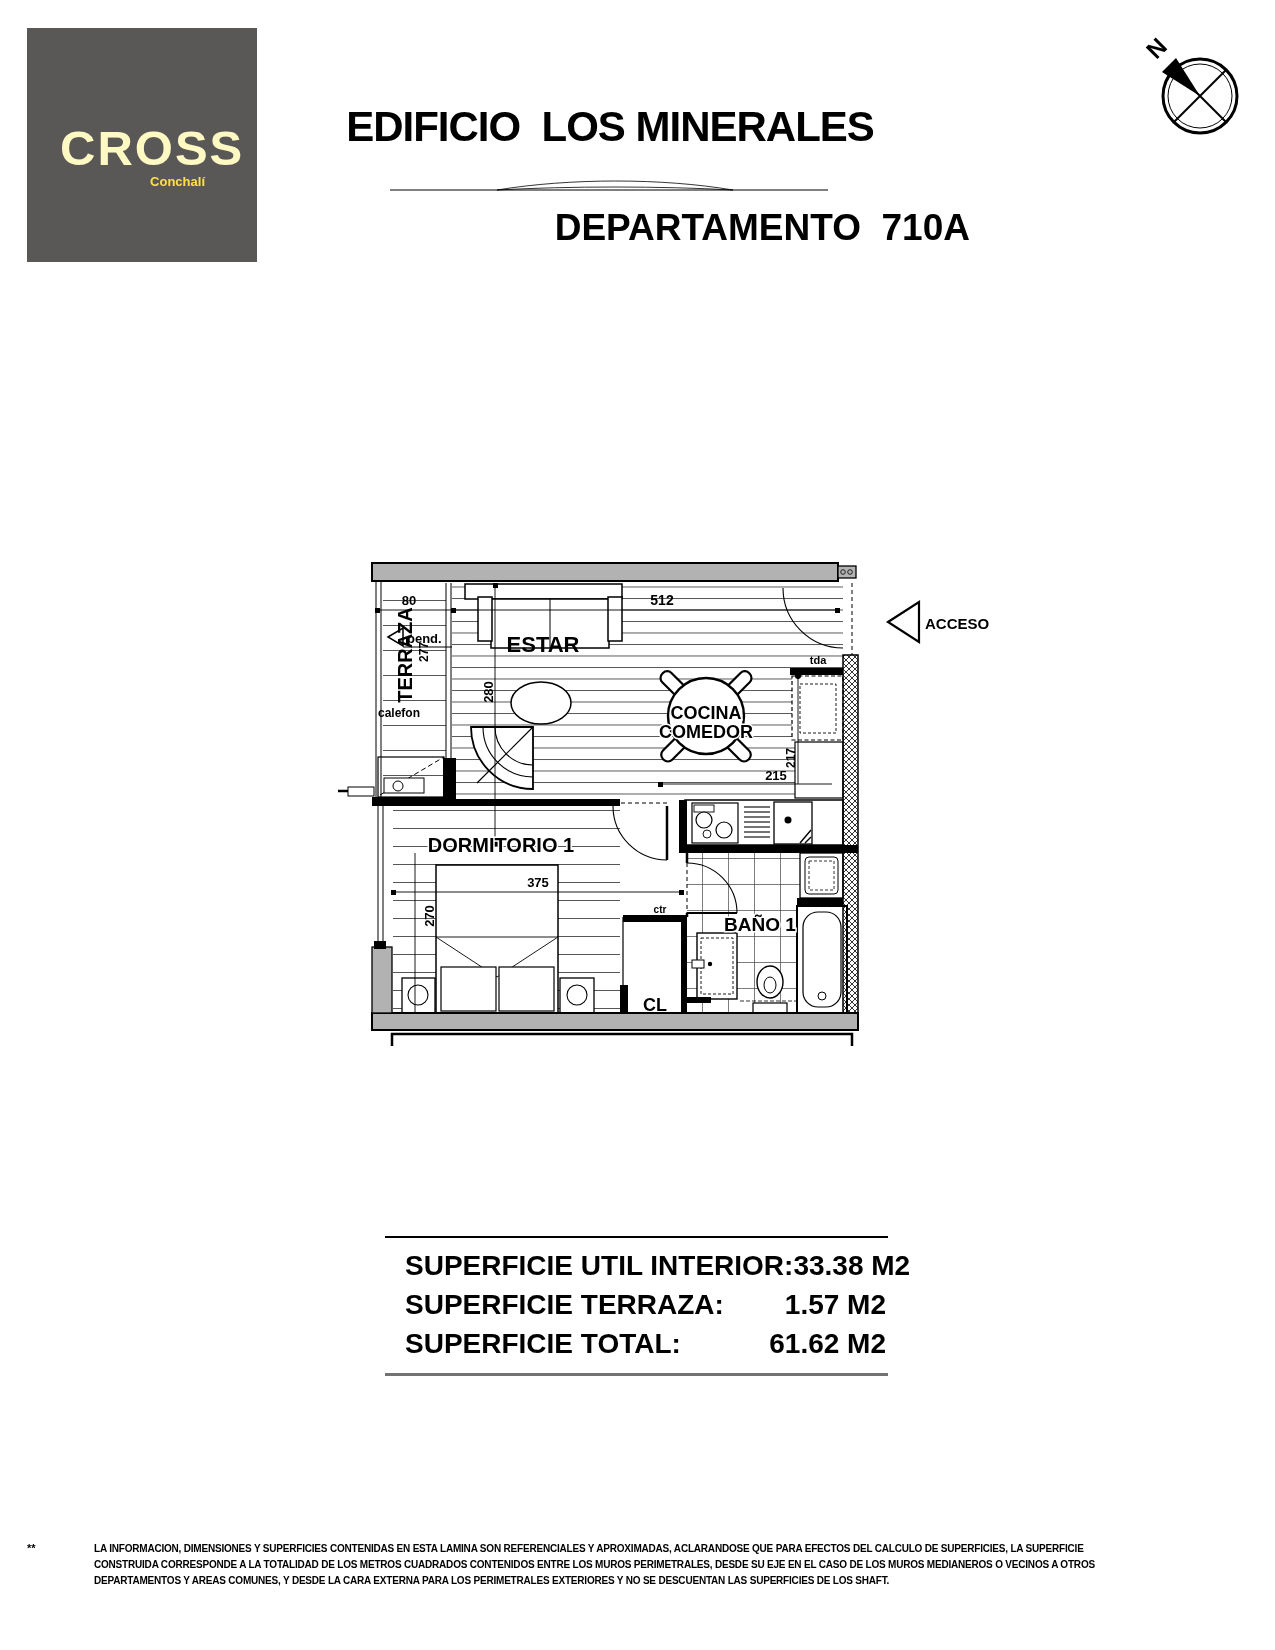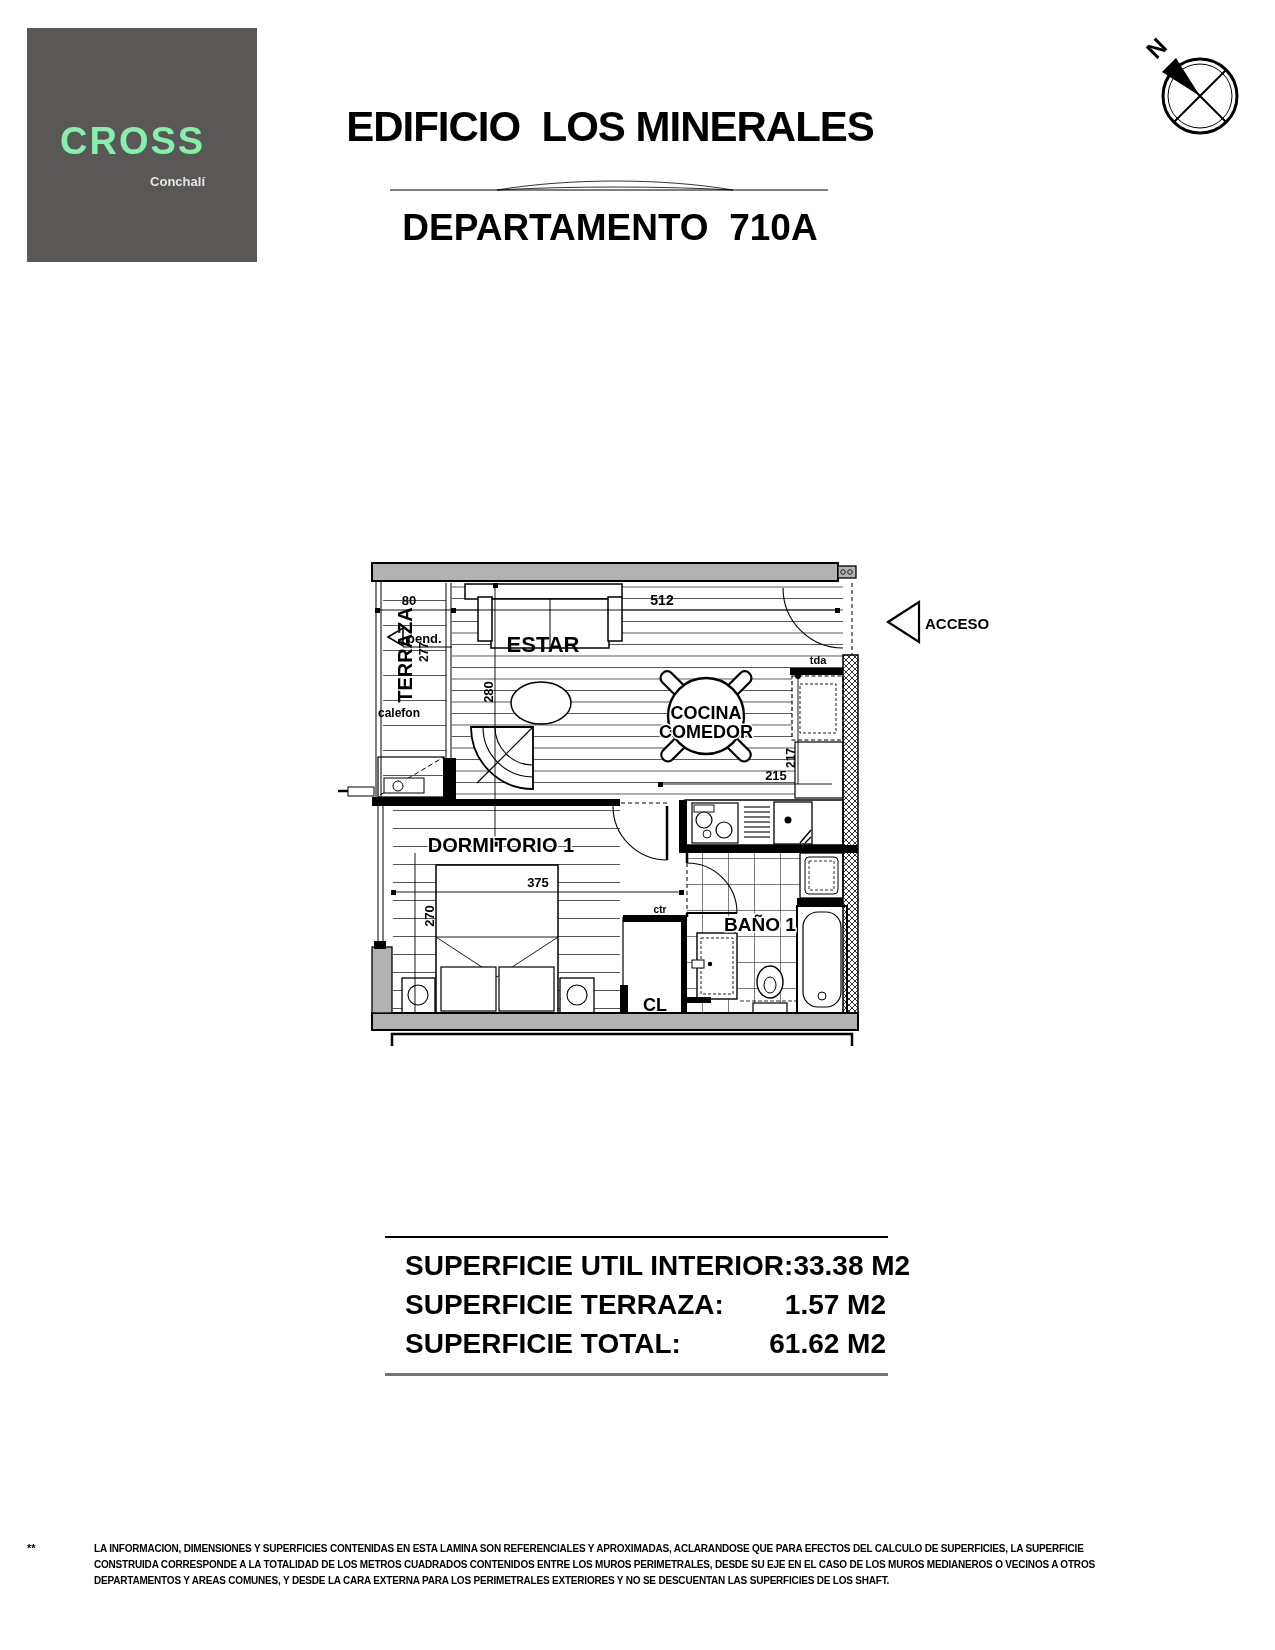--- a/index.html
+++ b/index.html
@@ -1,24 +1,24 @@
 <!DOCTYPE html>
 <html><head>
 <meta charset="utf-8">
 <style>
   html,body{margin:0;padding:0;background:#fff;}
   body{width:1275px;height:1650px;position:relative;font-family:"Liberation Sans",sans-serif;color:#000;overflow:hidden;}
   .abs{position:absolute;}
   
   .logo{left:27px;top:28px;width:230px;height:234px;background:#5a5857;}
-  .logo .brand{position:absolute;left:33px;top:92px;font-size:38px;font-weight:bold;color:#86efac;letter-spacing:2px;}
-  .logo .sub{position:absolute;left:0;top:146px;width:178px;text-align:right;font-size:13px;font-weight:bold;color:#e5e5e5;}
+  .logo .brand{position:absolute;left:33px;top:92px;font-size:49px;font-weight:bold;color:#fef9c3;letter-spacing:2px;}
+  .logo .sub{position:absolute;left:0;top:146px;width:178px;text-align:right;font-size:13px;font-weight:bold;color:#fde047;}
   
   .title{left:250px;top:103px;width:720px;text-align:center;font-size:42px;font-weight:bold;letter-spacing:-1px;white-space:pre;}
-  .subtitle{left:250px;top:207px;width:720px;text-align:center;font-size:37px;font-weight:bold;white-space:pre;}
+  .subtitle{left:250px;top:207px;width:720px;text-align:right;font-size:37px;font-weight:bold;white-space:pre;}
   
   .areas{left:385px;top:1236px;width:503px;border-top:2px solid #000;border-bottom:3px solid #737373;padding:8px 0 10px 0;}
   .arow{display:flex;justify-content:space-between;font-size:28px;font-weight:bold;line-height:39px;padding:0 2px 0 20px;white-space:pre;}
   
   .footmark{left:27px;top:1542px;font-size:11px;font-weight:bold;}
   .footer{left:46px;top:1541px;width:1190px;font-size:10px;font-weight:bold;line-height:16px;letter-spacing:-0.2px;margin-left:48px;}
   svg text{font-family:"Liberation Sans",sans-serif;fill:#000;}
   .rlab{font-weight:bold;}
 </style>
 </head>

